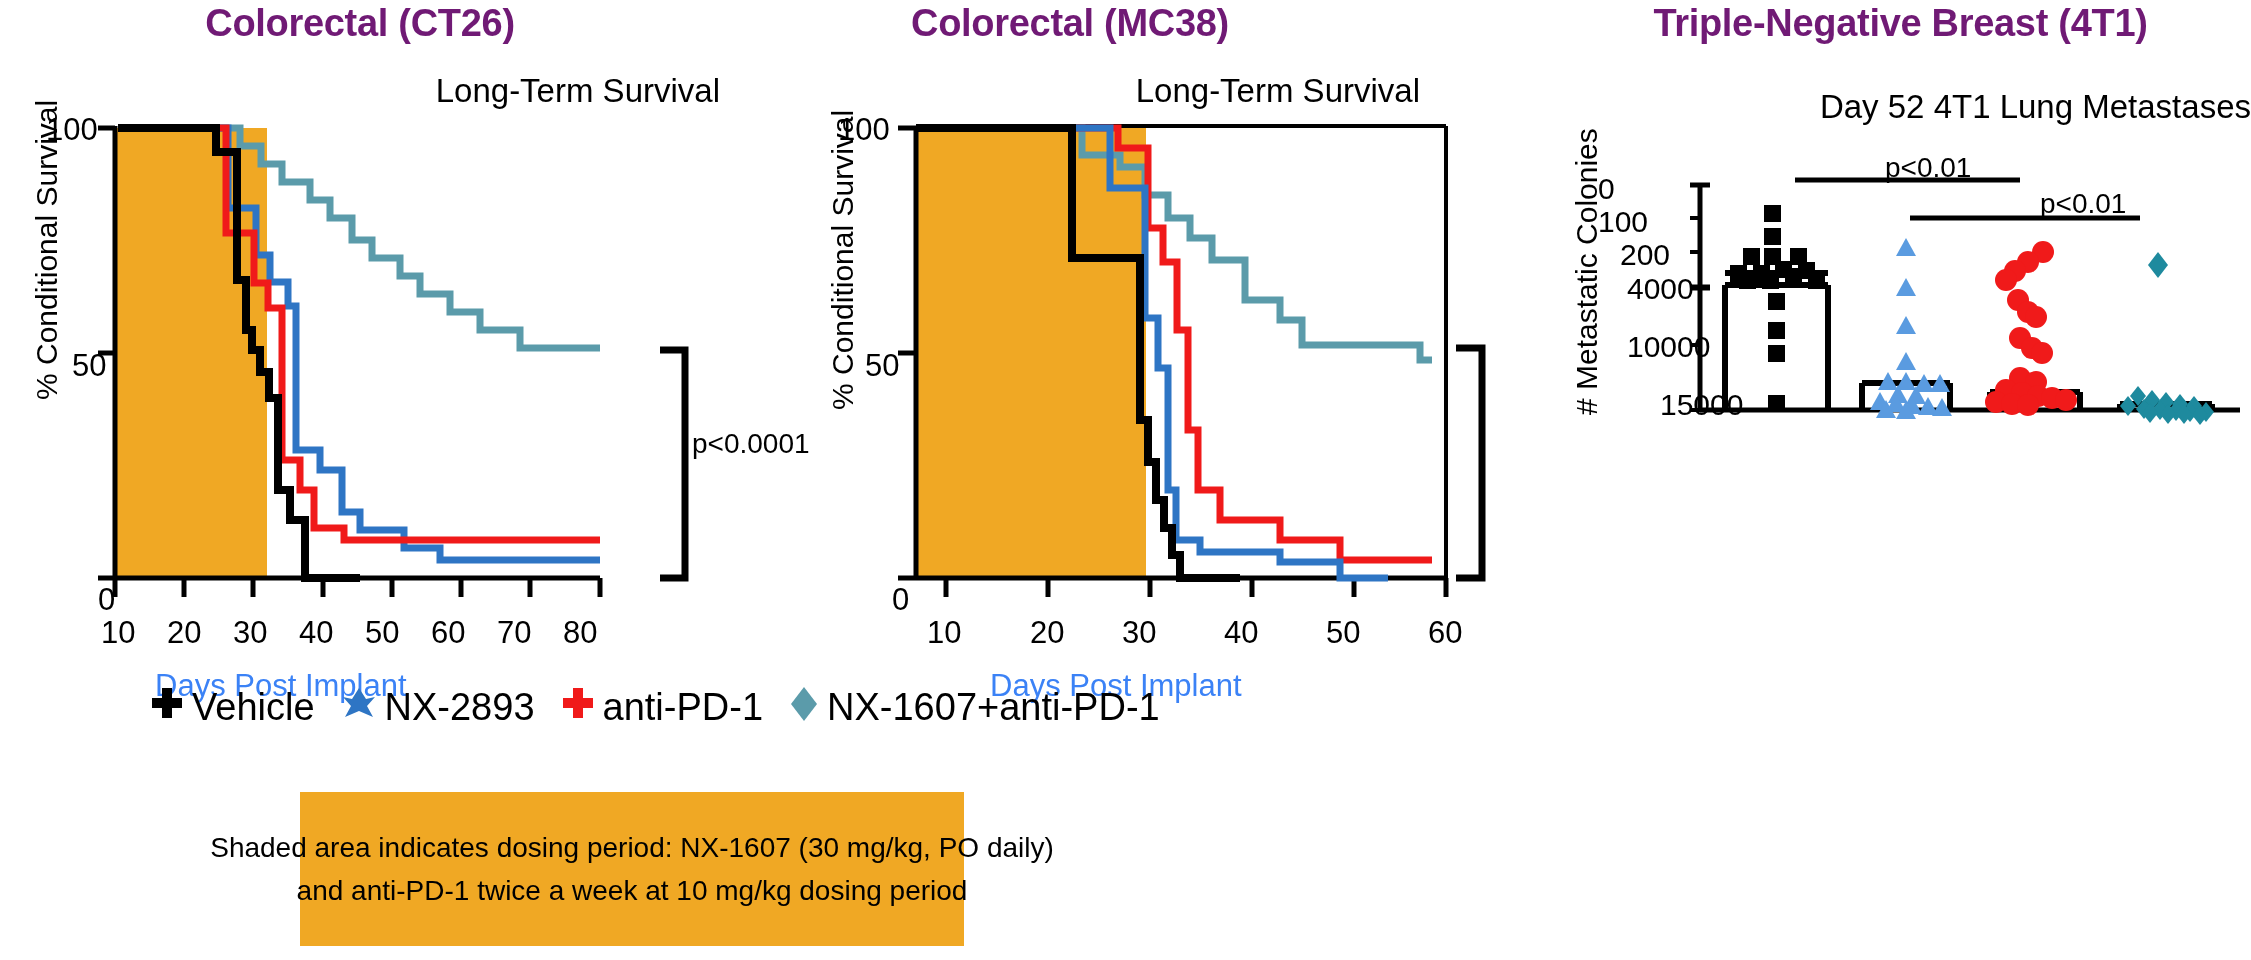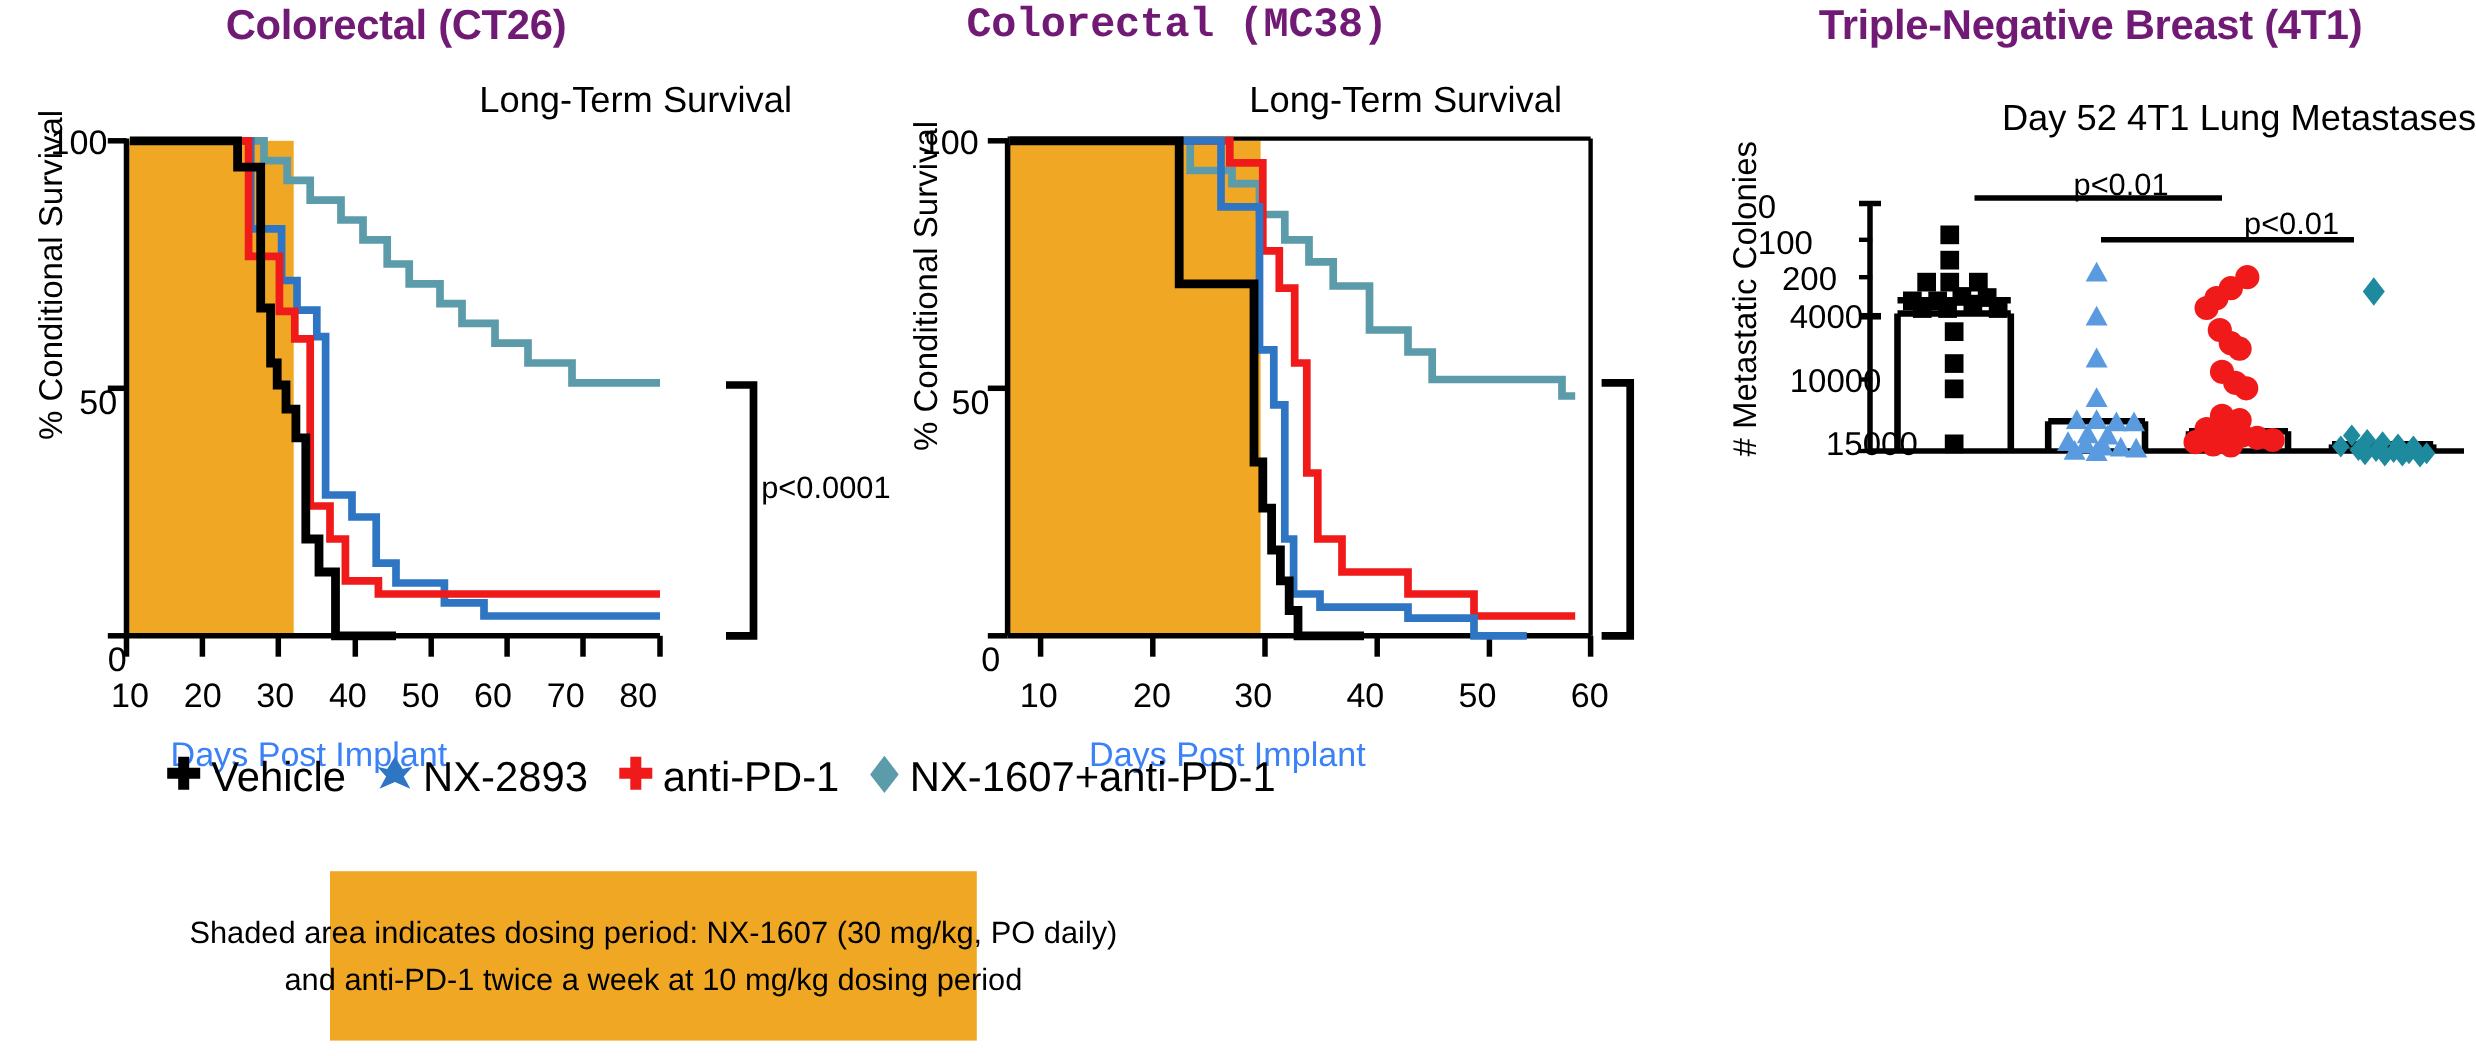--- a/index.html
+++ b/index.html
@@ -25,21 +25,21 @@
   .pval{position:absolute;font-size:28px;color:#000;white-space:nowrap;}
   svg{display:block;overflow:visible;}
 
   
   #legend{position:absolute;left:150px;top:686px;display:flex;align-items:center;gap:0px;}
   .leg-item{display:flex;margin-right:26px;}
   .leg-label{font-size:38px;color:#000;margin-left:8px;white-space:nowrap;}
 
   
   #caption-box{
-    position:absolute;left:300px;top:792px;width:588px;height:154px;
+    position:absolute;left:300px;top:792px;width:664px;height:154px;
     background:#F0A824;display:flex;flex-direction:column;
     align-items:center;justify-content:center;
   }
   .caption-line{font-size:28px;color:#000;text-align:center;line-height:1.55;white-space:nowrap;}
 </style>
 </head>
 <body>
 
 <div class="panel" style="left:0px;top:0px;width:720px;height:660px;">
   <div class="panel-title">Colorectal (CT26)</div>
@@ -92,21 +92,21 @@
 
     <polyline fill="none" stroke="#F01A1A" stroke-width="7" points="120,128 226,128 226,233 254,233 254,283 268,283 268,308 282,308 282,460 300,460 300,490 314,490 314,528 344,528 344,540 420,540 420,540 490,540 490,540 600,540"></polyline>
 
     <polyline fill="none" stroke="#000000" stroke-width="8" points="118,128 216,128 216,152 237,152 237,280 246,280 246,330 252,330 252,350 260,350 260,372 269,372 269,398 278,398 278,490 290,490 290,520 305,520 305,578 360,578"></polyline>
 
     <path d="M 660,350 L 685,350 L 685,578 L 660,578" fill="none" stroke="#000" stroke-width="7"></path>
   </svg>
 </div>
 
 <div class="panel" style="left:720px;top:0px;width:830px;height:660px;">
-  <div class="panel-title" style="width:700px;font-family:Liberation Mono, monospace;">Colorectal (MC38)</div>
+  <div class="panel-title" style="width:700px;">Colorectal (MC38)</div>
   <div class="chart-title" style="top:72px;width:700px;">Long-Term Survival</div>
 
   <div class="ylabel" style="left:106px;top:410px;">% Conditional  Survival</div>
 
   <div class="tick-label" style="left:118px;top:112px;">100</div>
   <div class="tick-label" style="left:145px;top:348px;">50</div>
   <div class="tick-label" style="left:172px;top:582px;">0</div>
 
   <div class="tick-label" style="left:207px;top:615px;">10</div>
   <div class="tick-label" style="left:310px;top:615px;">20</div>

